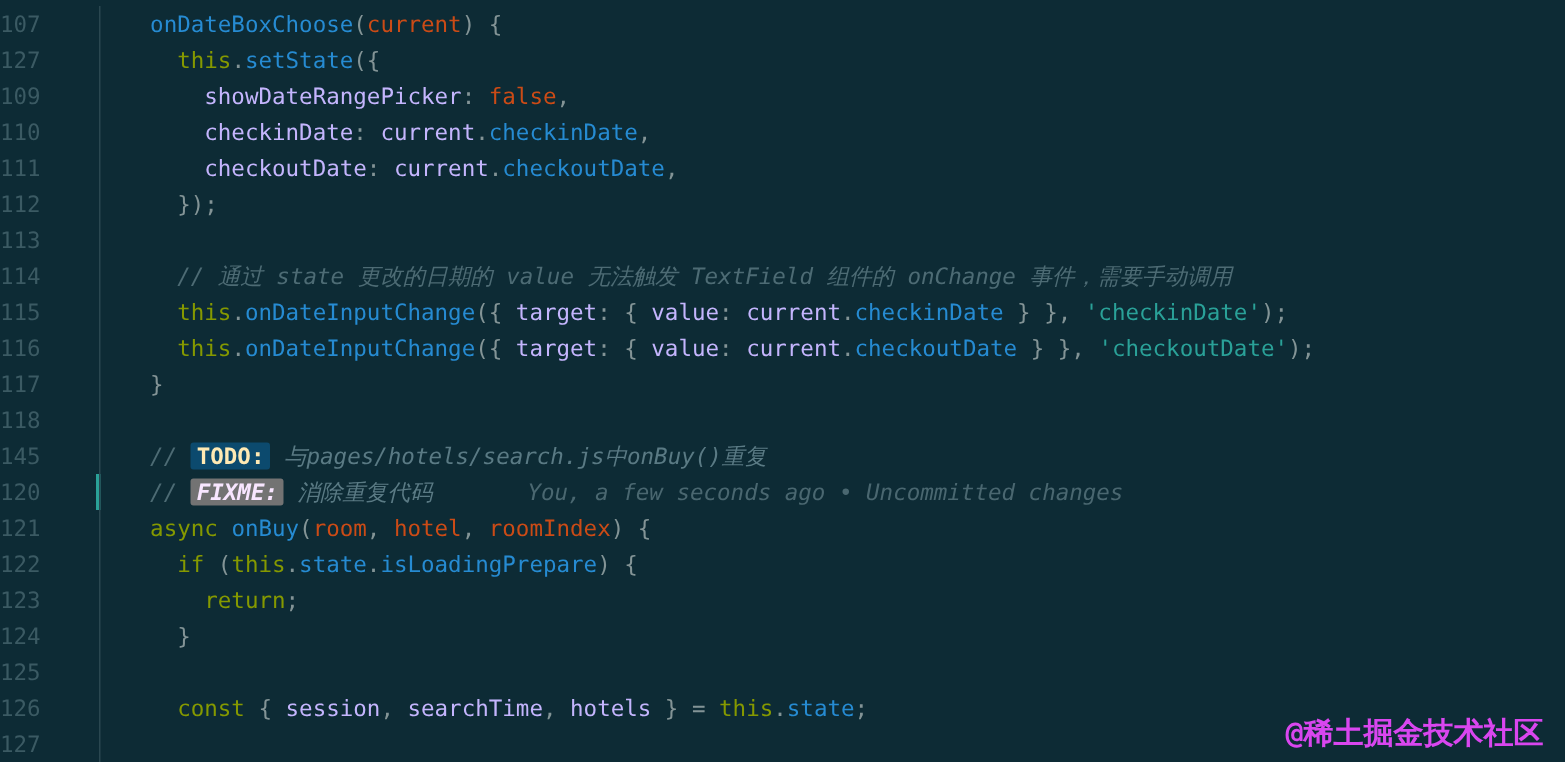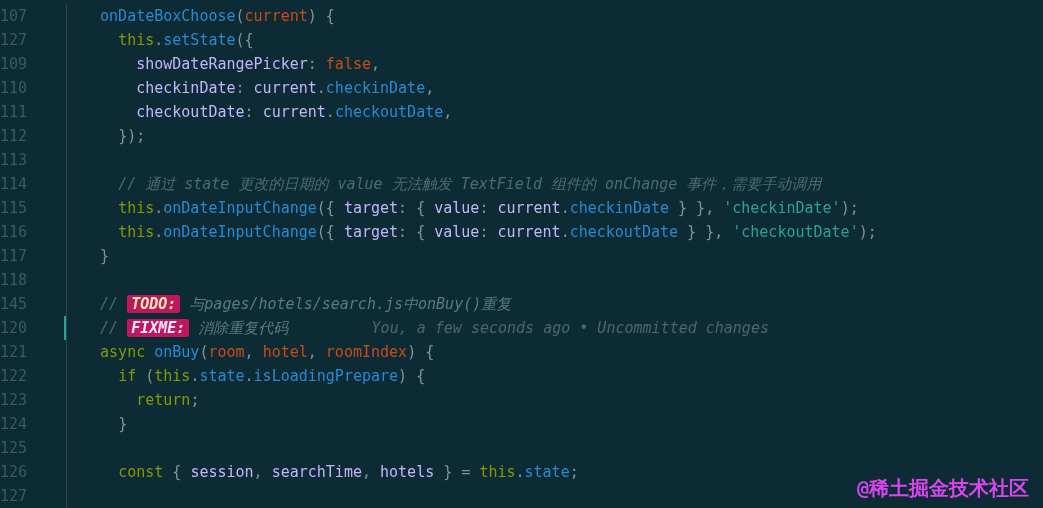--- a/index.html
+++ b/index.html
@@ -58,32 +58,31 @@
   
   .pn { color: #839496; } 
   .kw { color: #859900; font-weight: 500; } 
   .fn { color: #268bd2; } 
   .id { color: #c4b5fd; }
   .bool { color: #cb4b16; } 
   .str { color: #2aa198; } 
   .param { color: #cb4b16; } 
   .cmt { color: #4d6b74; font-style: italic; }
   .cmt2 { color: #5a7a84; font-style: italic; }
-  .blame { color: #4a6770; font-style: italic; margin-left: 20px; }
+  .blame { color: #4a6770; font-style: italic; }
   
   .todo-badge {
-    background: #be185d;
+    background: #0c4a6e;
     color: #ffe9b3;
     font-weight: bold;
-    font-style: italic;
     padding: 0 4px;
     border-radius: 2px;
   }
   .fixme-badge {
-    background: #be185d;
+    background: #737373;
     color: #f8e6ff;
     font-weight: bold;
     font-style: italic;
     padding: 0 4px;
     border-radius: 2px;
   }
 
   .watermark {
     position: absolute;
     right: 14px;

